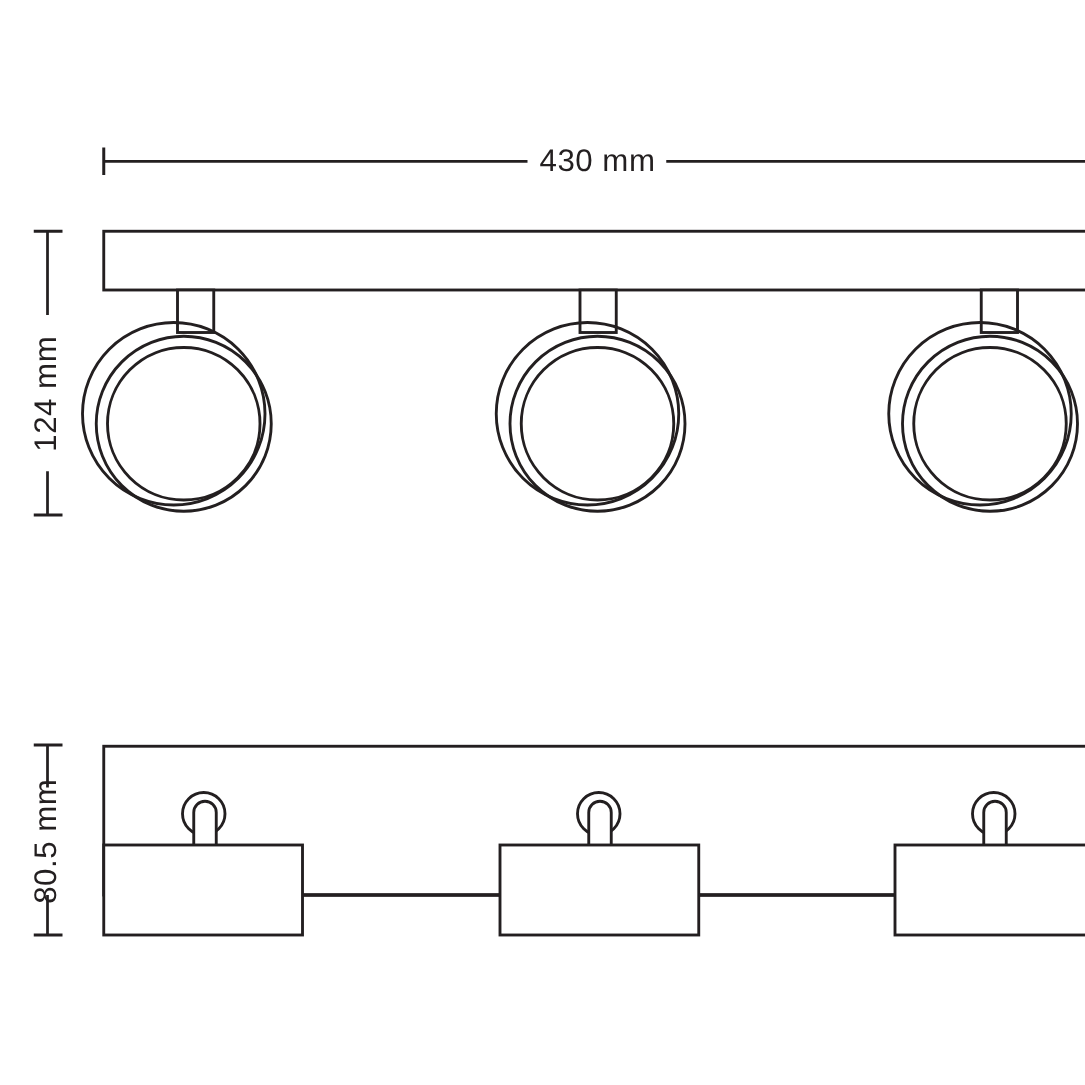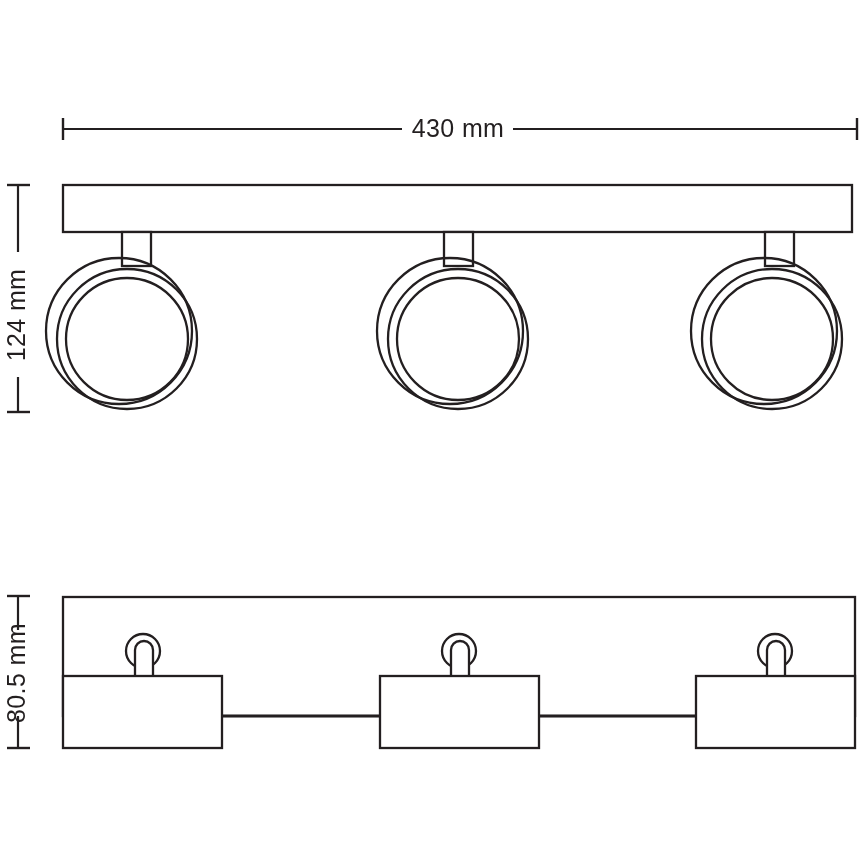--- a/index.html
+++ b/index.html
@@ -12,20 +12,21 @@
     width: 868px;
     height: 868px;
     font-family: "Liberation Sans", sans-serif;
     overflow: hidden;
   }
   #drawing-root {
     position: relative;
     width: 796px;
     height: 868px;
     background: #ffffff;
+    padding-left: 20px;
   }
   svg#technical-drawing {
     display: block;
     width: 868px;
     height: 868px;
   }
   .dim-line {
     stroke: #231f20;
     stroke-width: 2.2;
     fill: none;

